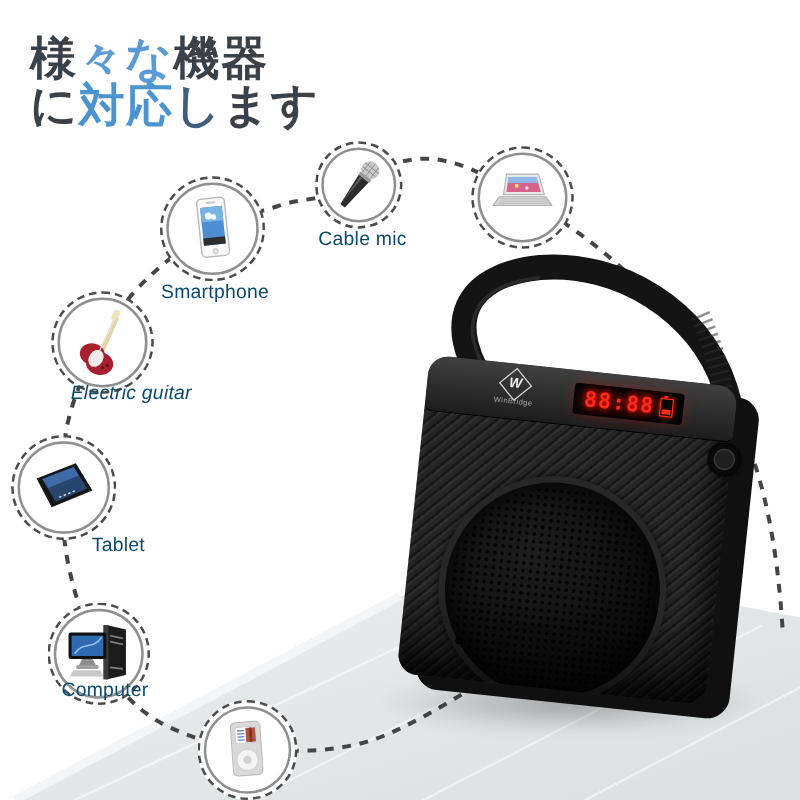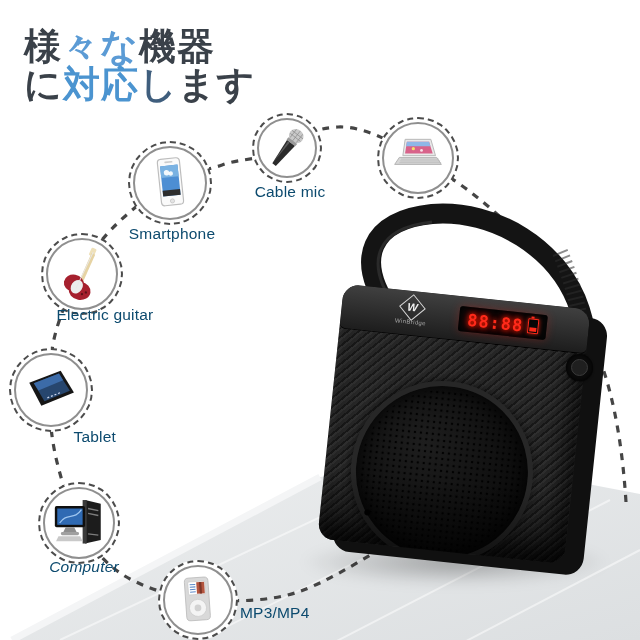--- a/index.html
+++ b/index.html
@@ -26,23 +26,23 @@
   .pos-mic     {left:252px;top:113px;width:66px;height:66px;}
   .pos-notebook{left:377px;top:117px;width:78px;height:78px;}
   .pos-guitar  {left:41px; top:233px;width:78px;height:78px;}
   .pos-tablet  {left:9px;  top:348px;width:80px;height:80px;}
   .pos-computer{left:38px; top:482px;width:78px;height:78px;}
   .pos-mp3     {left:158px;top:560px;width:76px;height:76px;}
 
   .lbl-phone   {left:112px;top:225px;width:120px;}
   .lbl-mic     {left:240px;top:183px;width:100px;}
   .lbl-notebook{left:357px;top:199px;width:110px;}
-  .lbl-guitar  {left:39px; top:306px;width:132px;}
+  .lbl-guitar  {left:39px; top:306px;width:132px;font-style:italic;}
   .lbl-tablet  {left:36px; top:428px;width:80px;text-align:right;}
-  .lbl-computer{left:29px; top:558px;width:110px;font-style:italic;}
+  .lbl-computer{left:29px; top:544px;width:110px;}
   .lbl-mp3     {left:240px;top:604px;width:96px;text-align:left;}
 
   
   .spk-shadow{position:absolute;left:300px;top:538px;width:310px;height:48px;
       background:radial-gradient(closest-side,rgba(0,0,0,.30),rgba(0,0,0,0));
       border-radius:50%;filter:blur(6px);}
   .spk-back{position:absolute;left:344px;top:306px;width:252px;height:258px;
       background:#101010;border-radius:18px;transform:rotate(6deg);}
   .spk-body{position:absolute;left:330px;top:296px;width:248px;height:256px;
       background:#262626;border-radius:16px;transform:rotate(6deg);overflow:hidden;
@@ -267,15 +267,14 @@
           <rect x="16" y="7.5" width="15" height="11.5" rx="1" fill="#ffffff" stroke="#c2c2c2" stroke-width=".5"></rect>
           <rect x="23.5" y="8.2" width="7" height="10.2" fill="#b3543e"></rect>
           <rect x="26" y="8.2" width="2" height="10.2" fill="#7c3528"></rect>
           <path d="M17.5 10 h5 M17.5 12.2 h5 M17.5 14.4 h5 M17.5 16.6 h5" stroke="#5a88c8" stroke-width=".9"></path>
           <circle cx="23.5" cy="31" r="7.6" fill="#f4f4f4" stroke="#c9c9c9" stroke-width=".6"></circle>
           <circle cx="23.5" cy="31" r="3" fill="#d2d2d2"></circle>
         </g>
       </svg>
     </div>
   </div>
-  <div class="lbl lbl-mp3">MP3/MP4</div>
 
 </div>
 
 </body></html>

